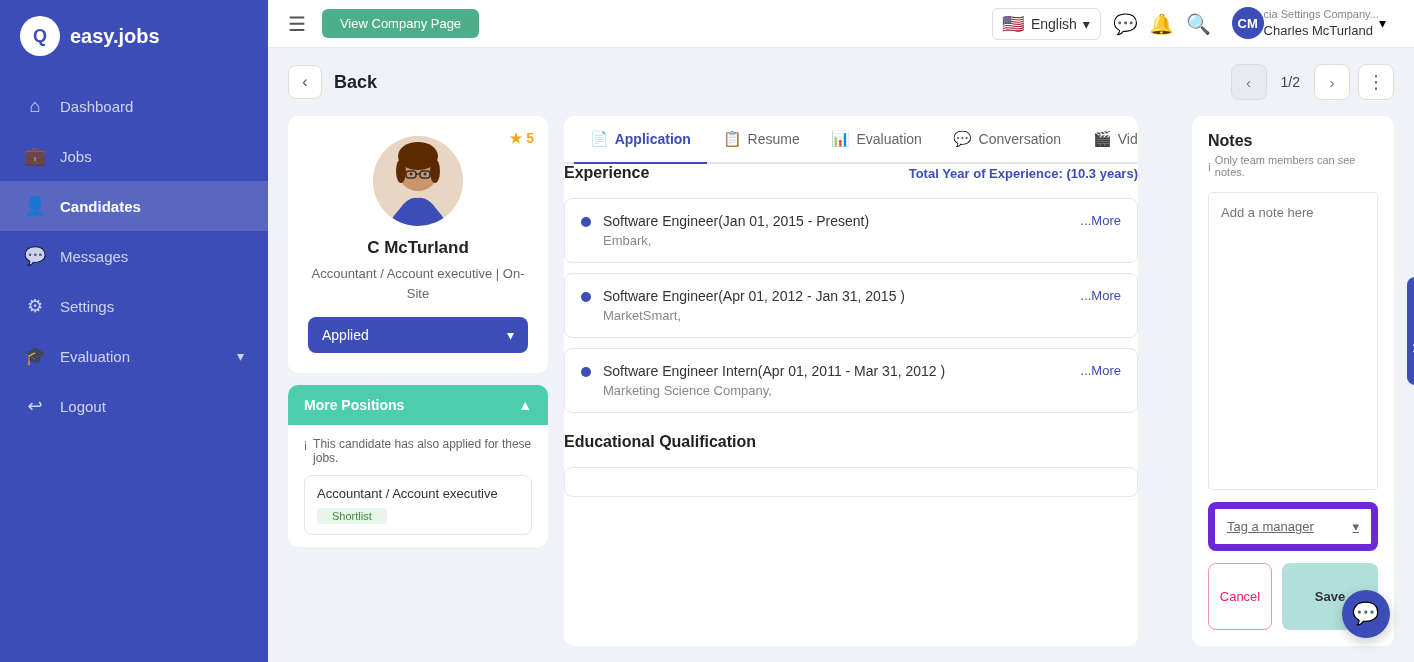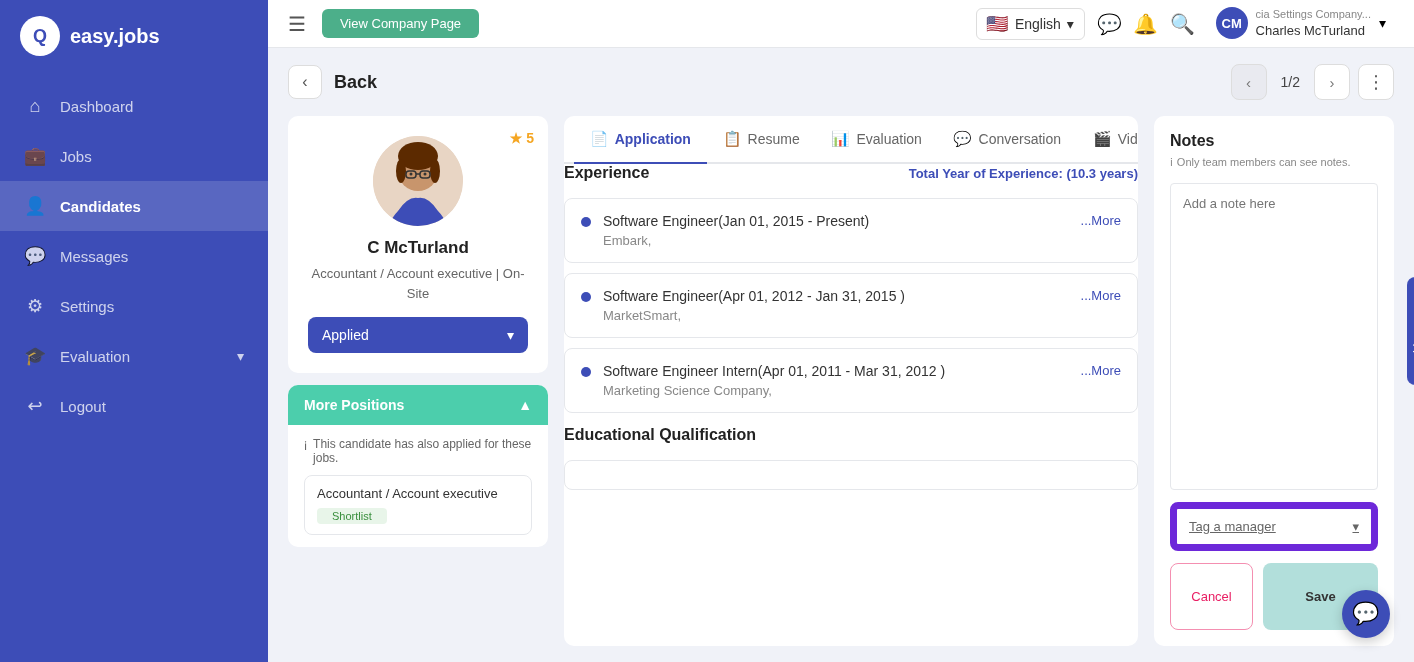--- a/index.html
+++ b/index.html
@@ -104,21 +104,20 @@
       border: 1px solid #ddd;
       border-radius: 6px;
       padding: 4px 10px;
     }
     .flag { font-size: 18px; }
     .topbar-icons { display: flex; gap: 12px; align-items: center; }
     .topbar-icon { font-size: 20px; cursor: pointer; color: #555; }
     .topbar-user {
       display: flex;
       align-items: center;
-      gap: 8px;
       cursor: pointer;
       padding: 4px 8px;
       border-radius: 6px;
     }
     .topbar-user-avatar {
       width: 32px; height: 32px;
       background: #3d4db7;
       border-radius: 50%;
       display: flex; align-items: center; justify-content: center;
       color: white; font-size: 13px; font-weight: 700;
@@ -337,21 +336,21 @@
       background: #3d4db7;
       border-radius: 50%;
       margin-top: 4px;
       flex-shrink: 0;
     }
     .exp-info { flex: 1; }
     .exp-title { font-size: 14px; color: #333; font-weight: 500; margin-bottom: 4px; }
     .exp-company { font-size: 13px; color: #888; }
     .exp-more { font-size: 13px; color: #3d4db7; cursor: pointer; white-space: nowrap; }
 
-    .edu-section { margin-top: 13px; }
+    .edu-section { margin-top: 20px; }
     .edu-card {
       border: 1px solid #e5e7eb;
       border-radius: 8px;
       padding: 14px 16px;
       margin-top: 10px;
     }
 
     
     .right-panel {
       width: 240px;
@@ -360,20 +359,21 @@
       flex-direction: column;
       gap: 12px;
     }
     .notes-panel {
       background: white;
       border-radius: 10px;
       padding: 16px;
       flex: 1;
       display: flex;
       flex-direction: column;
+      margin-left: 38px;
     }
     .notes-title { font-size: 16px; font-weight: 700; color: #222; margin-bottom: 4px; }
     .notes-subtitle { font-size: 11px; color: #888; margin-bottom: 14px; display: flex; gap: 4px; align-items: center; }
     .notes-textarea {
       flex: 1;
       border: 1px solid #e5e7eb;
       border-radius: 4px;
       padding: 12px;
       font-size: 13px;
       color: #bbb;

